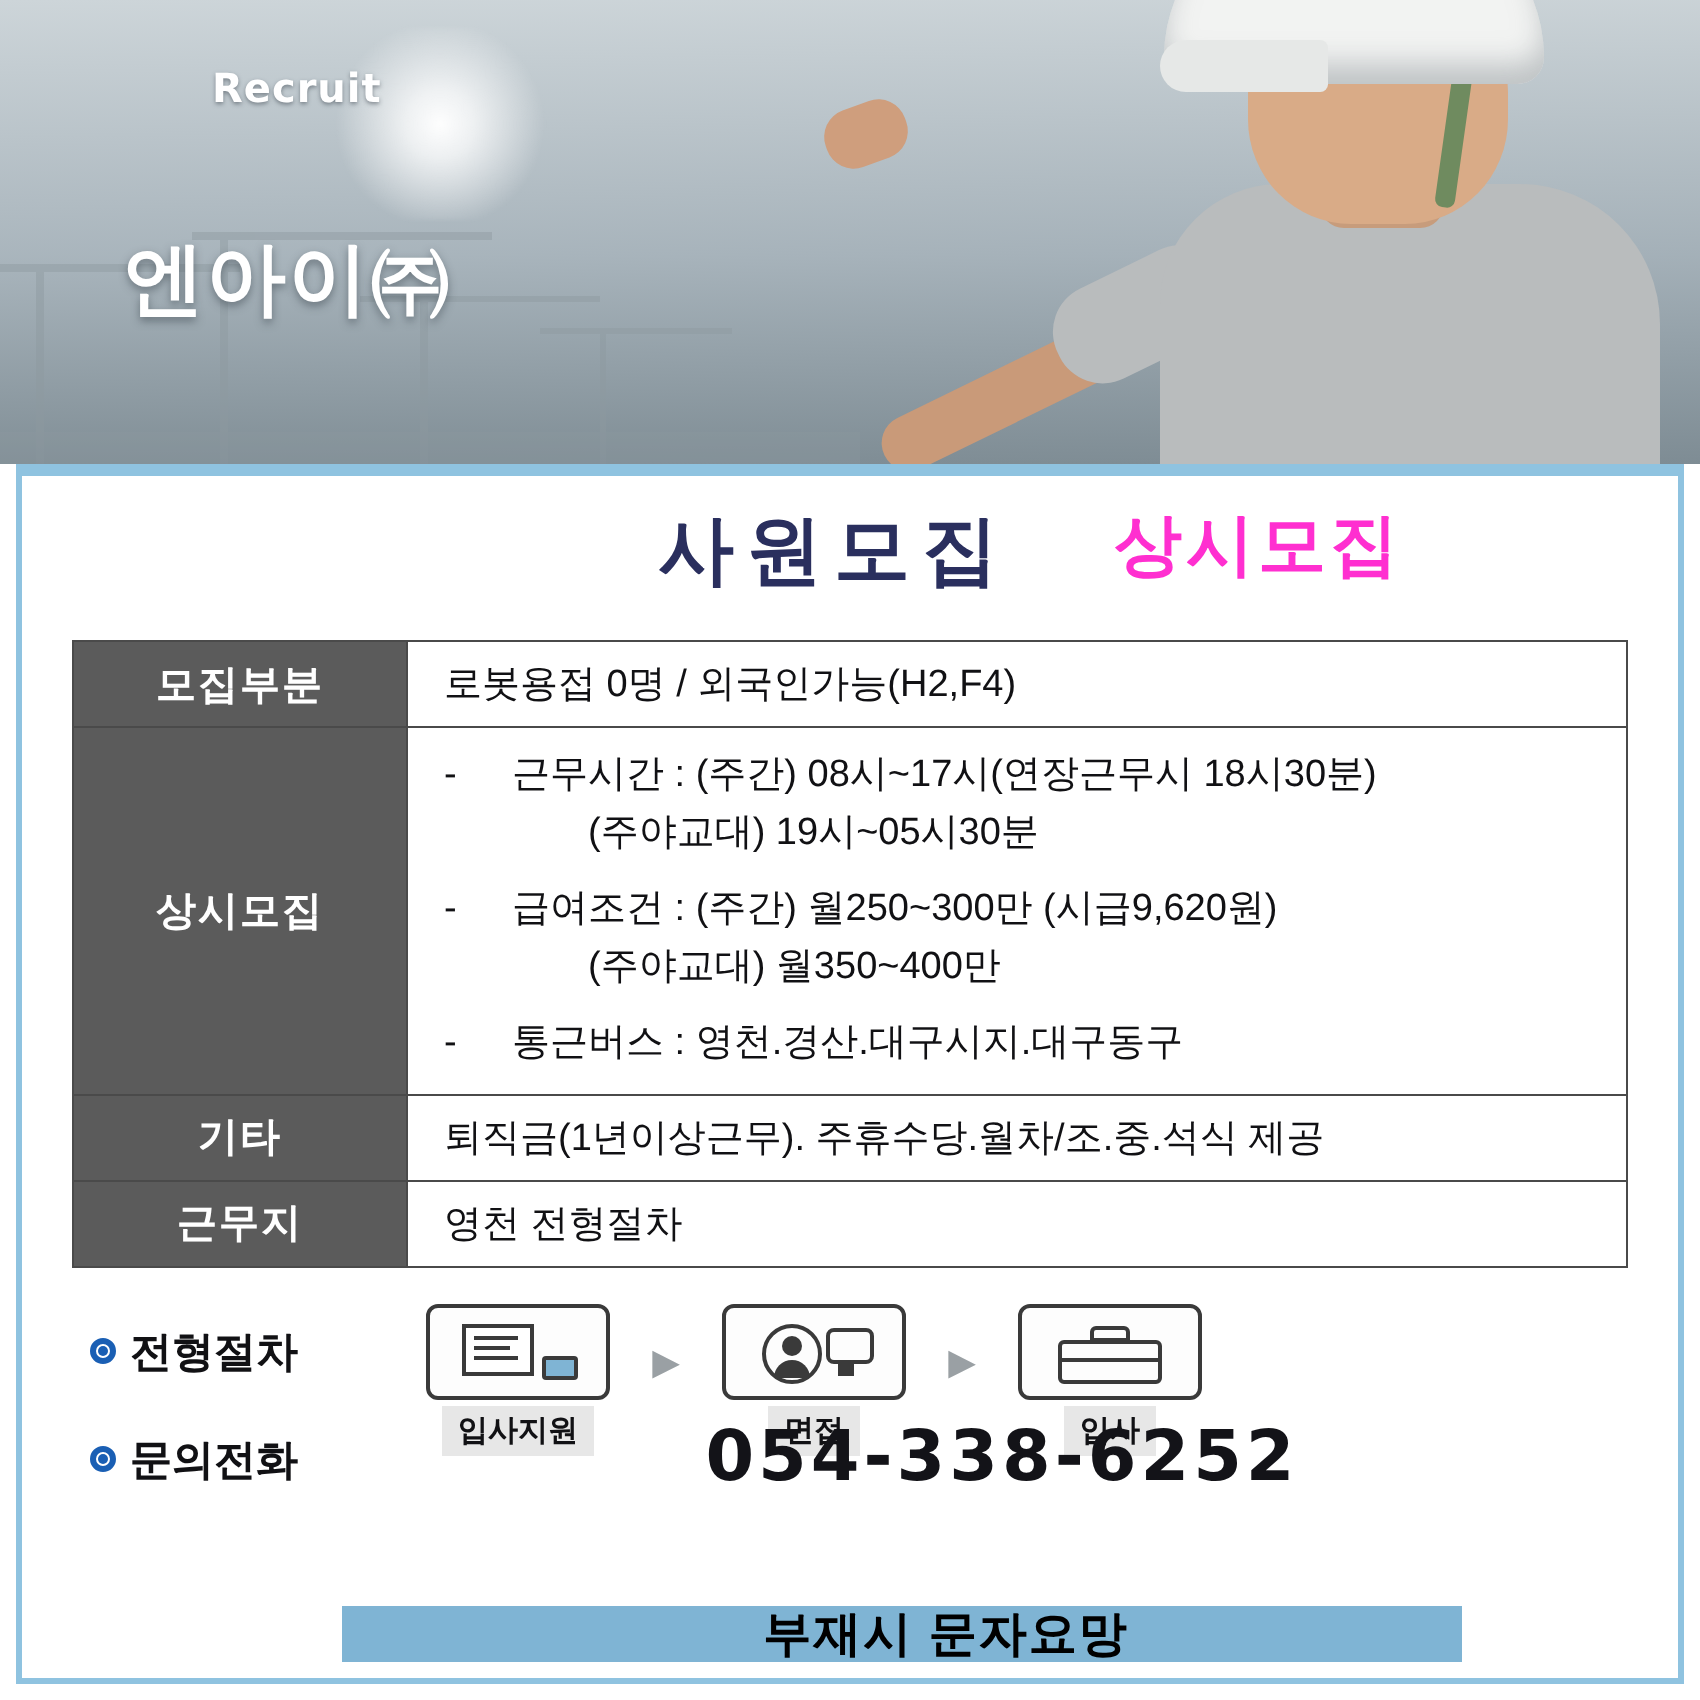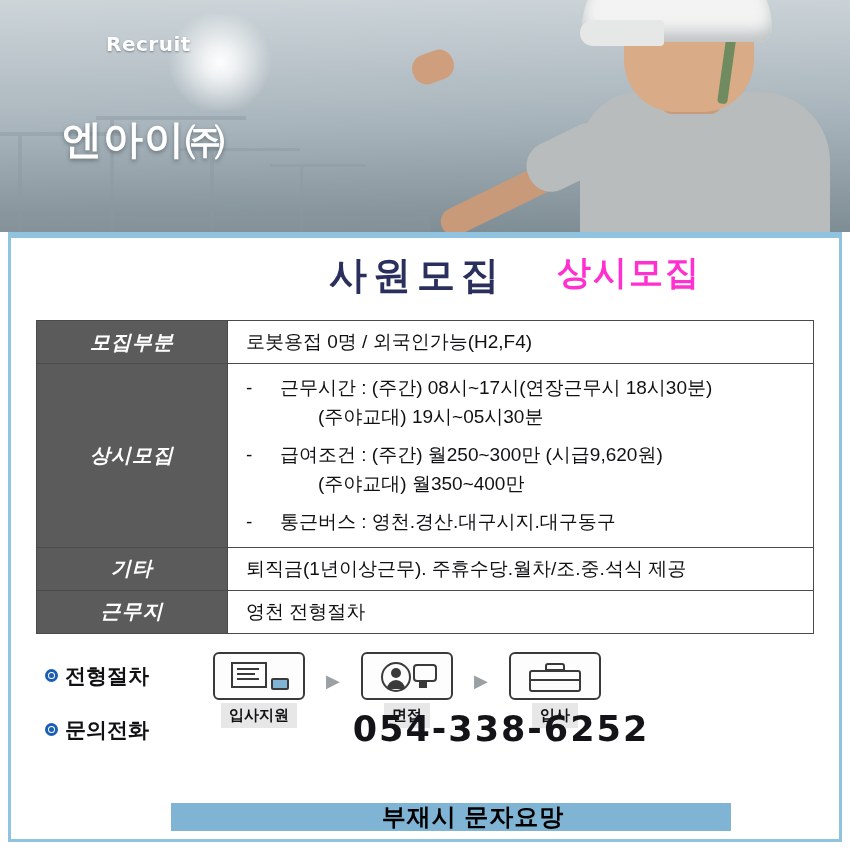--- a/index.html
+++ b/index.html
@@ -202,22 +202,21 @@
     vertical-align: middle;
   }
   td.hdr {
     width: 166px;
     background: #5b5b5b;
     color: #ffffff;
     font-size: 20px;
     font-weight: bold;
     text-align: center;
     letter-spacing: 1px;
-    padding: 7px 12px;
-    font-style: italic;
+    padding: 7px 0;
   }
   td.val {
     padding: 8px 0 8px 18px;
     font-size: 19px;
     color: #111114;
   }
   td.val.tall { padding-top: 10px; padding-bottom: 10px; }
   .cond-line {
     display: flex;
     align-items: baseline;

